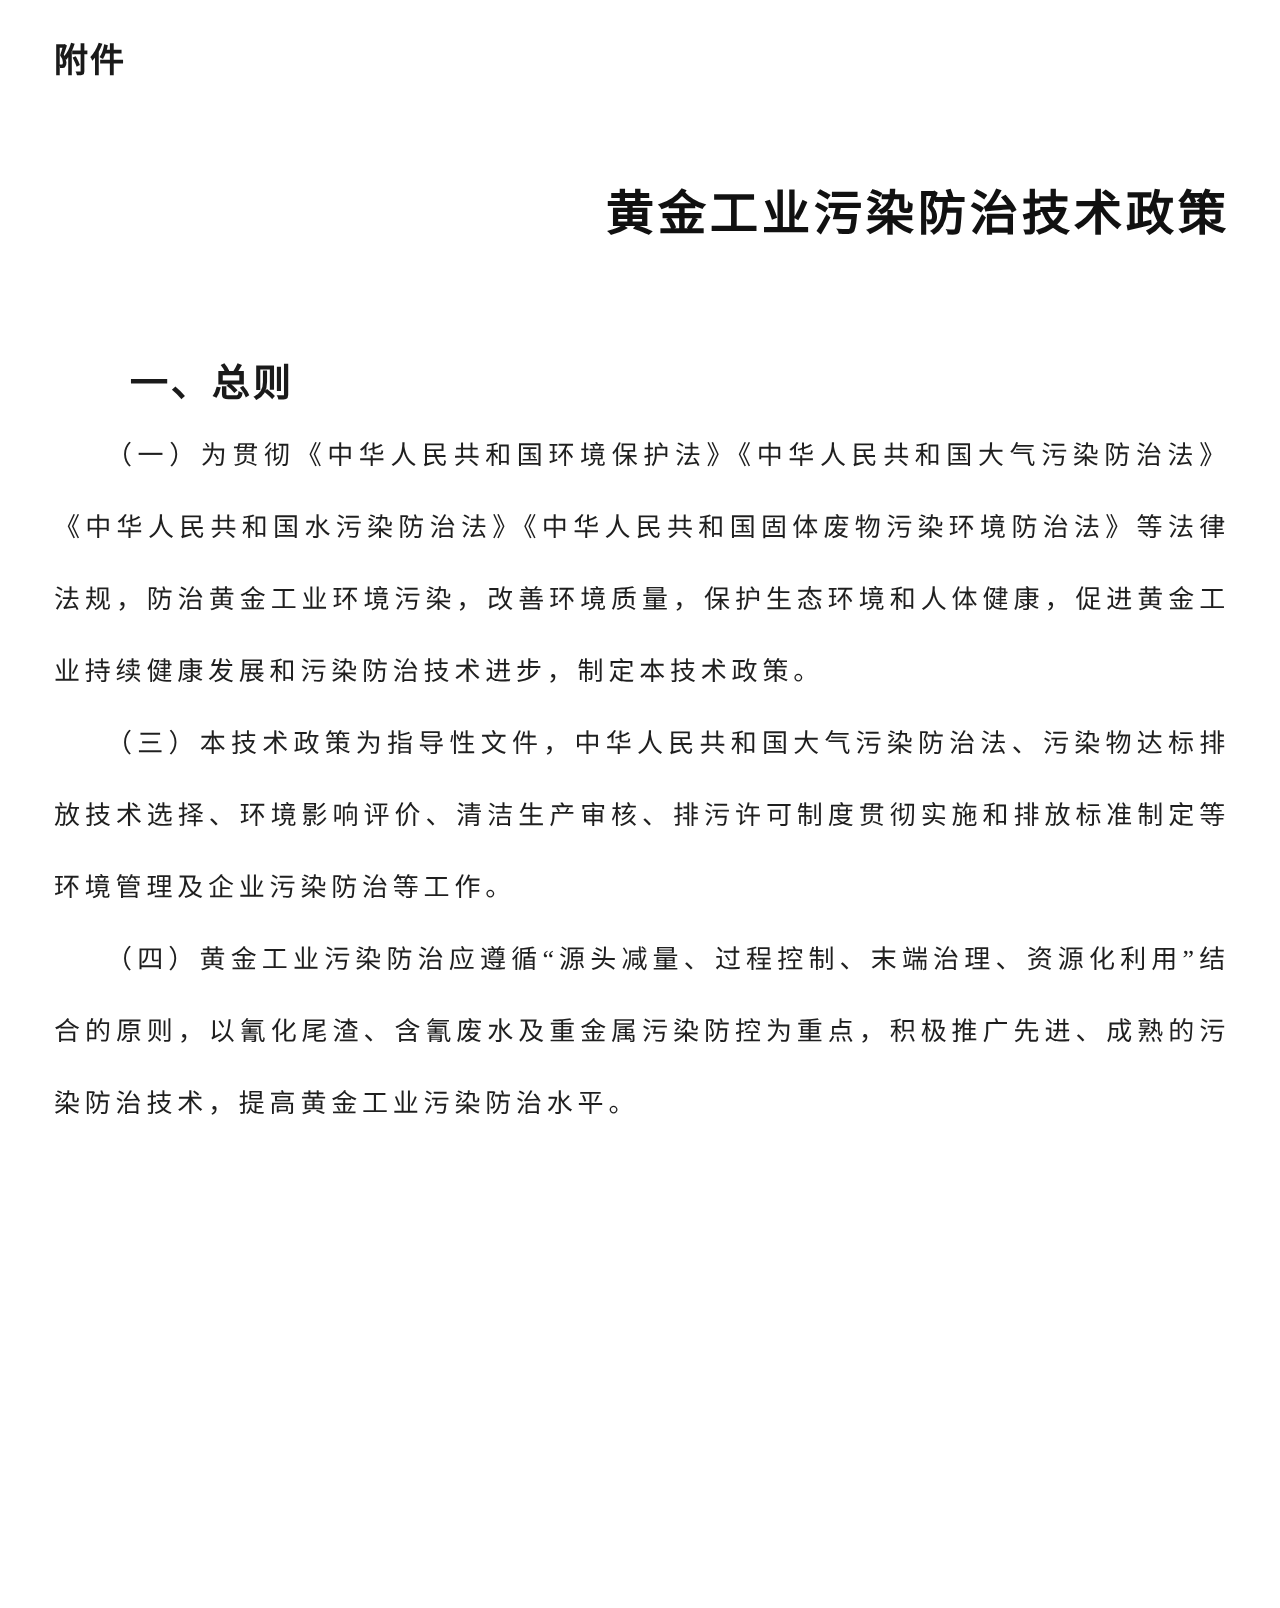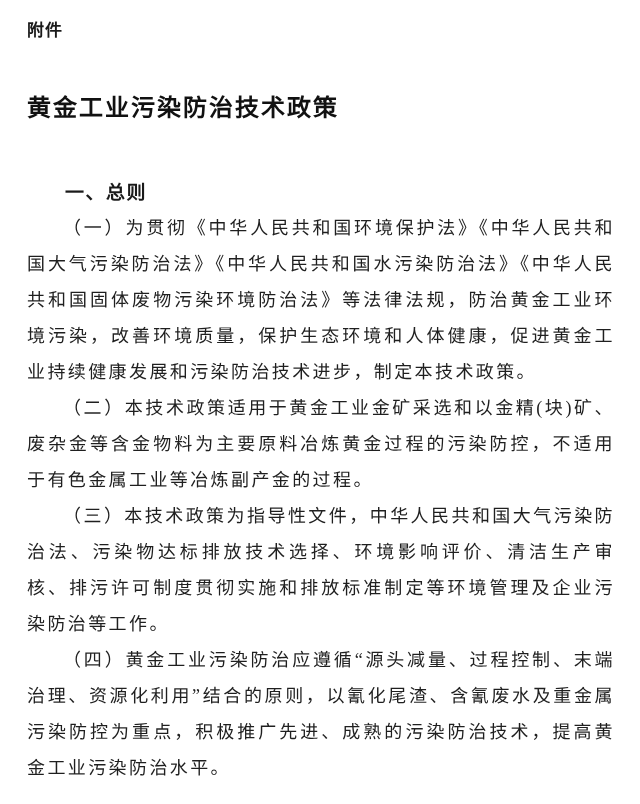--- a/index.html
+++ b/index.html
@@ -20,21 +20,21 @@
   .attachment-label {
     font-family: "Liberation Sans", "DejaVu Sans", sans-serif;
     font-weight: bold;
     font-size: 17px;
     line-height: 22px;
     letter-spacing: 1px;
     color: #1a1a1a;
   }
   .doc-title {
     margin-top: 52px;
-    text-align: left;
+    text-align: right;
     font-family: "Liberation Sans", "DejaVu Sans", sans-serif;
     font-weight: bold;
     font-size: 24px;
     line-height: 27px;
     letter-spacing: 2px;
     color: #111111;
   }
   .section-heading {
     margin-top: 60px;
     margin-bottom: 5px;
@@ -43,21 +43,21 @@
     font-size: 19px;
     line-height: 24px;
     letter-spacing: 1.5px;
     text-indent: 2em;
     color: #1a1a1a;
   }
   .body-block {
     margin-top: 2px;
   }
   .para {
-    font-size: 18px;
+    font-size: 13px;
     line-height: 36px;
     letter-spacing: 2.4px;
     text-align: justify;
     text-justify: inter-character;
     text-indent: 2em;
     color: #1f1f1f;
   }
 </style>
 </head>
 <body>
@@ -65,18 +65,17 @@
 <div class="page">
 
   <div class="attachment-label">附件</div>
 
   <h1 class="doc-title">黄金工业污染防治技术政策</h1>
 
   <div class="section-heading">一、总则</div>
 
   <div class="body-block">
     <p class="para">（一）为贯彻《中华人民共和国环境保护法》《中华人民共和国大气污染防治法》《中华人民共和国水污染防治法》《中华人民共和国固体废物污染环境防治法》等法律法规，防治黄金工业环境污染，改善环境质量，保护生态环境和人体健康，促进黄金工业持续健康发展和污染防治技术进步，制定本技术政策。</p>
-    <p class="para">（二）本技术政策适用于黄金工业金矿采选和以金精(块)矿、废杂金等含金物料为主要原料冶炼黄金过程的污染防控，不适用于有色金属工业等冶炼副产金的过程。</p>
     <p class="para">（三）本技术政策为指导性文件，中华人民共和国大气污染防治法、污染物达标排放技术选择、环境影响评价、清洁生产审核、排污许可制度贯彻实施和排放标准制定等环境管理及企业污染防治等工作。</p>
     <p class="para">（四）黄金工业污染防治应遵循“源头减量、过程控制、末端治理、资源化利用”结合的原则，以氰化尾渣、含氰废水及重金属污染防控为重点，积极推广先进、成熟的污染防治技术，提高黄金工业污染防治水平。</p>
   </div>
 
 </div>
 
 </body></html>

